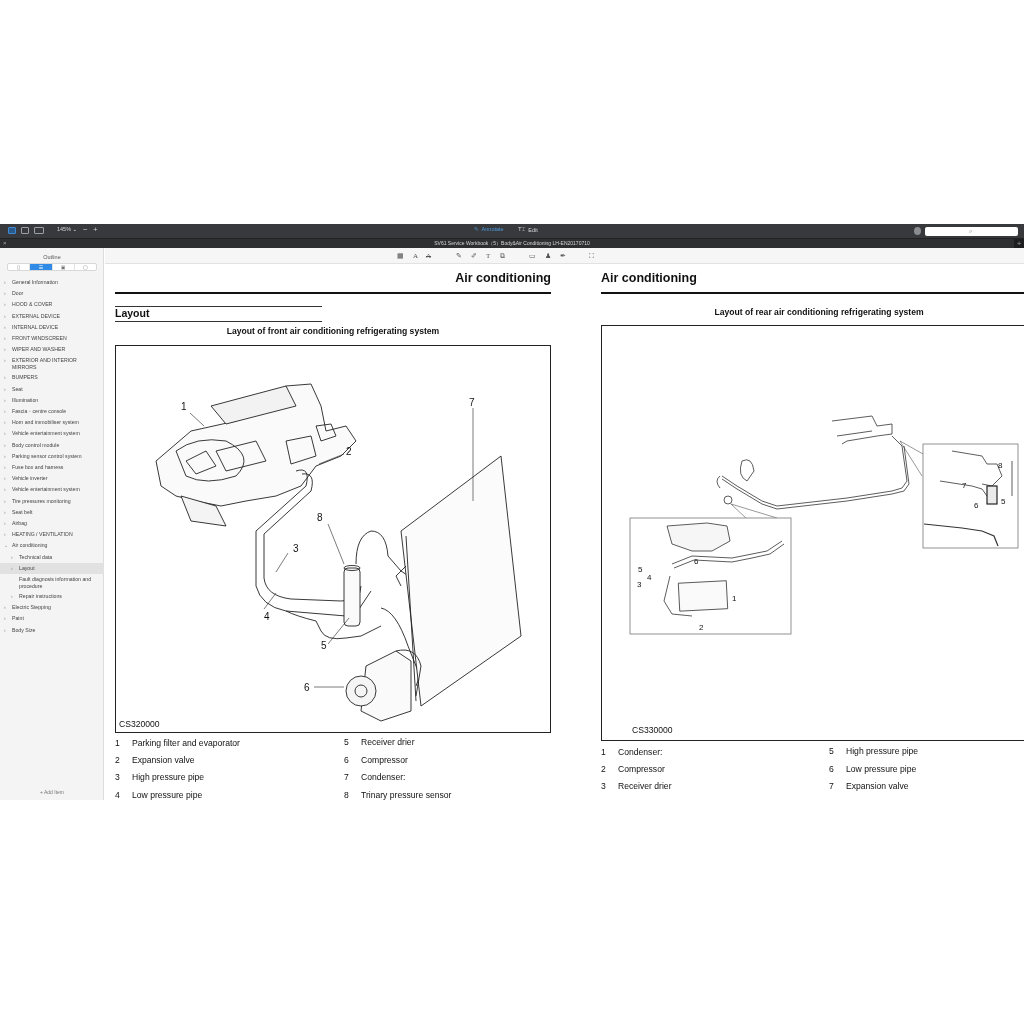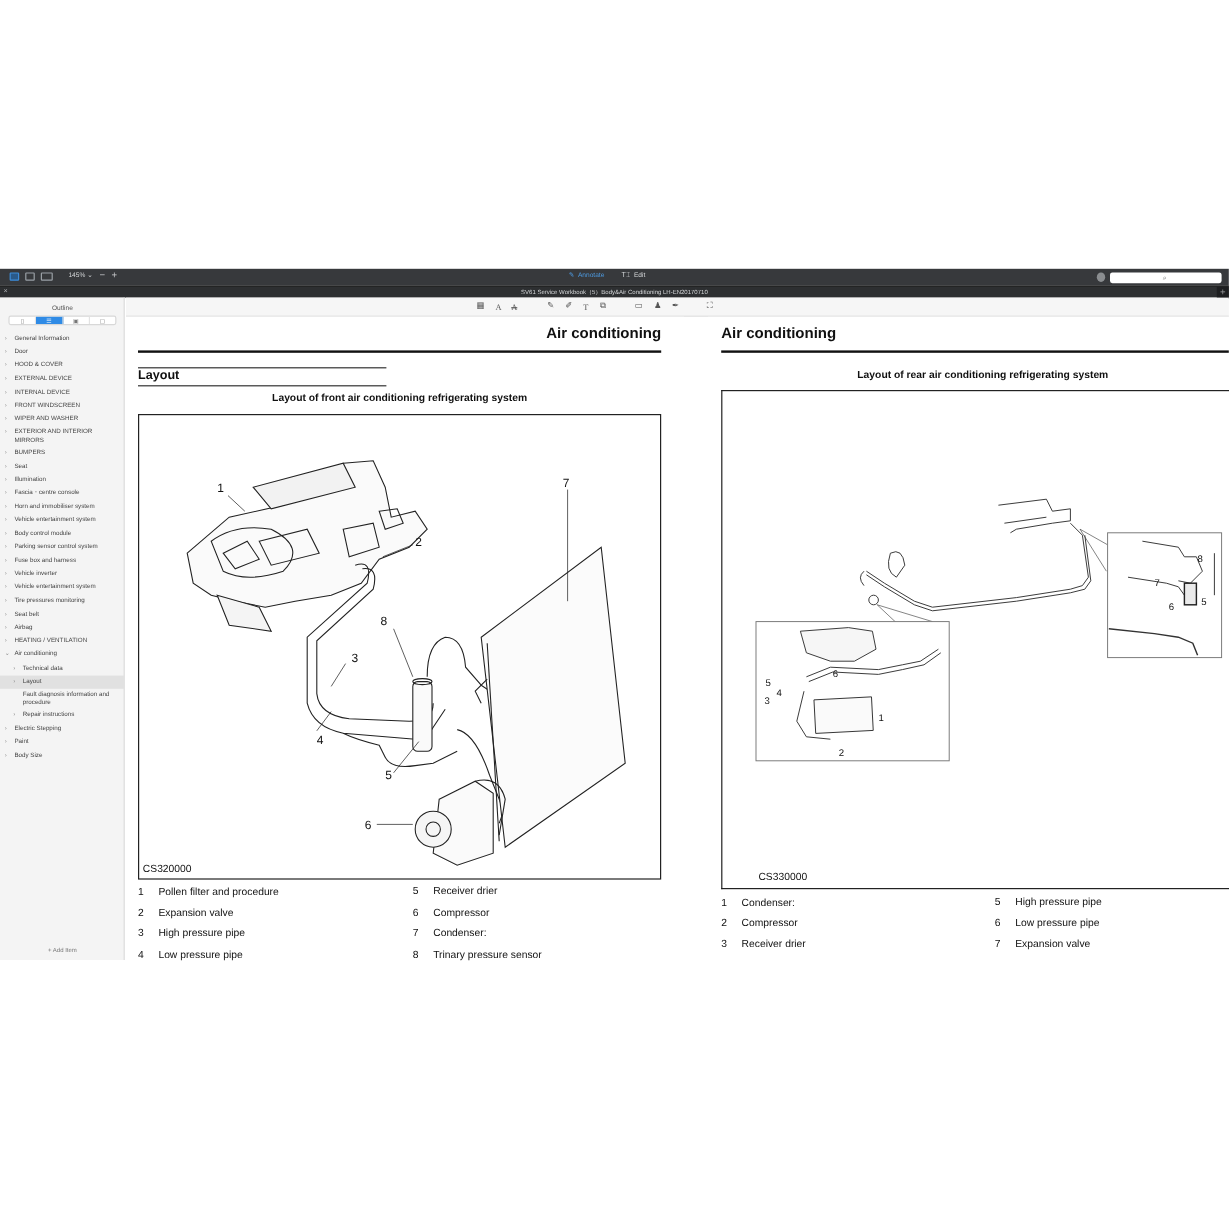--- a/index.html
+++ b/index.html
@@ -214,21 +214,21 @@
           <text x="353" y="60">7</text>
           <text x="201" y="175">8</text>
         </g>
       </svg>
       <div class="fig-code" style="left:3px;top:373px;">CS320000</div>
     </div>
 
     <div class="legend" style="left:10px;top:473px;width:436px;height:70px;">
       <div class="row" style="left:0;top:1px;">
           <span class="num">1</span>
-          <span class="lbl">Pollen filter and procedure</span>
+          <span class="lbl">Parking filter and evaporator</span>
         </div>
       <div class="row" style="left:0;top:18px;">
           <span class="num">2</span>
           <span class="lbl">Expansion valve</span>
         </div>
       <div class="row" style="left:0;top:35px;">
           <span class="num">3</span>
           <span class="lbl">High pressure pipe</span>
         </div>
       <div class="row" style="left:0;top:53px;">

